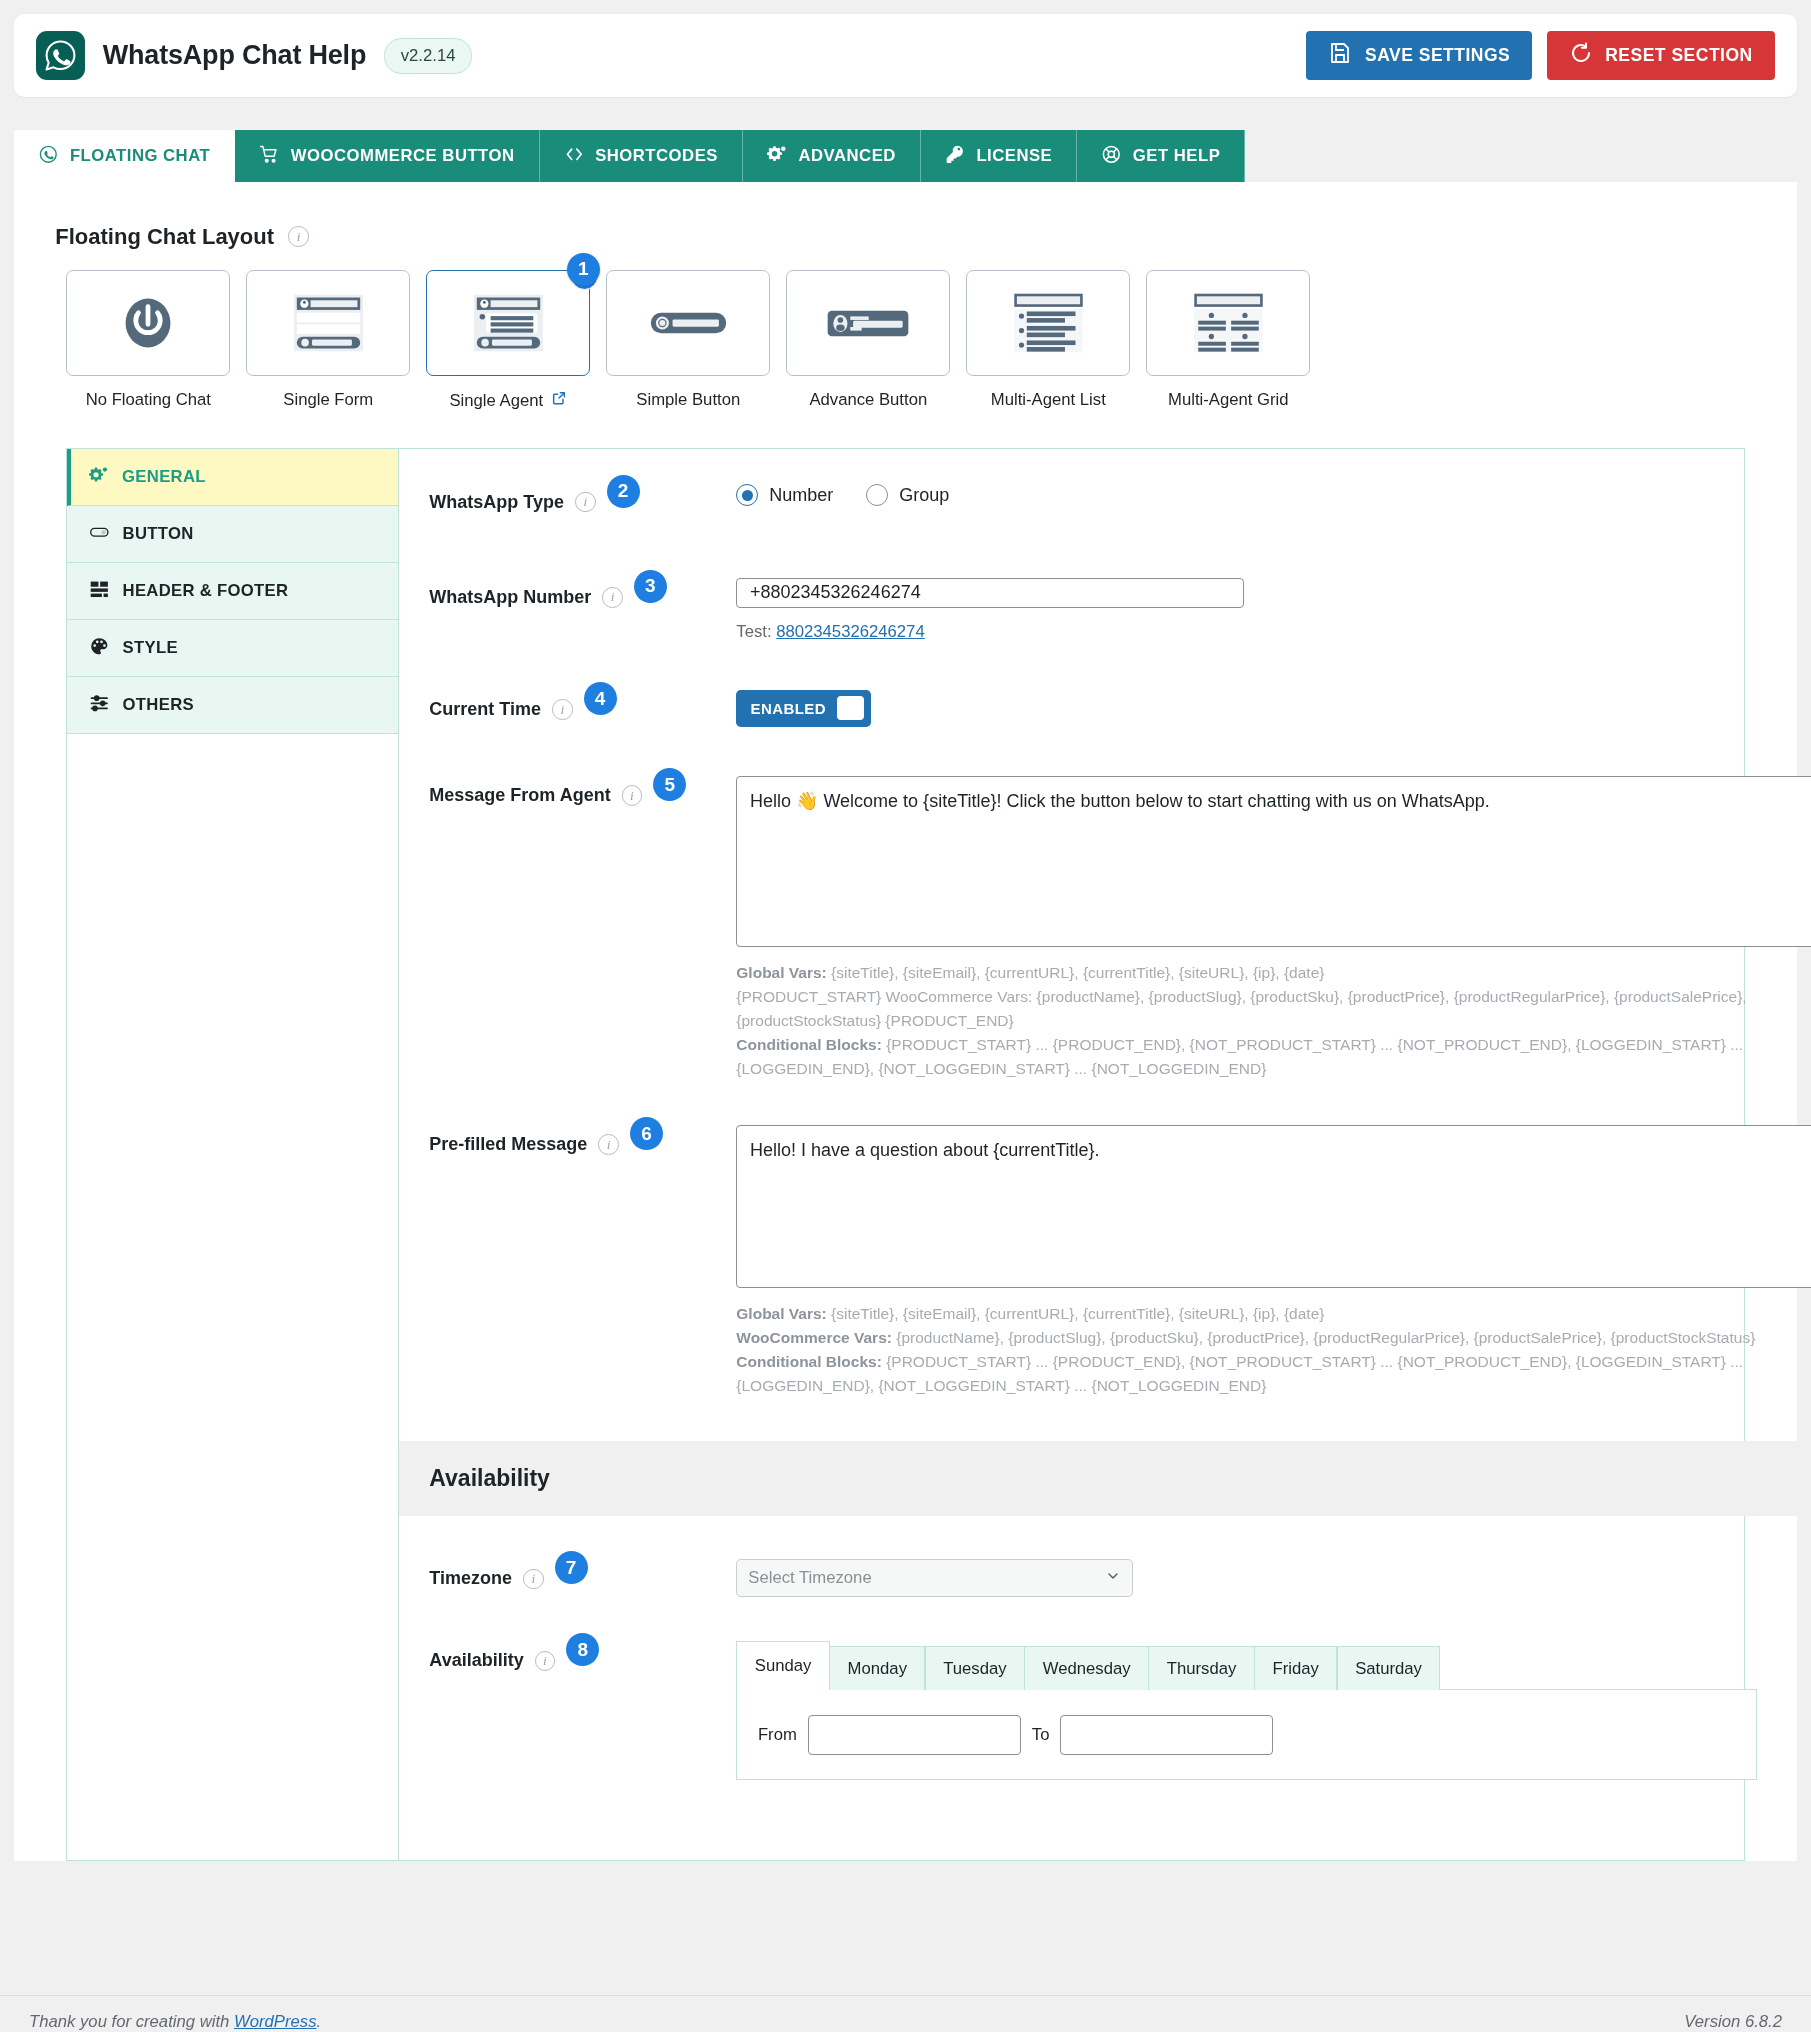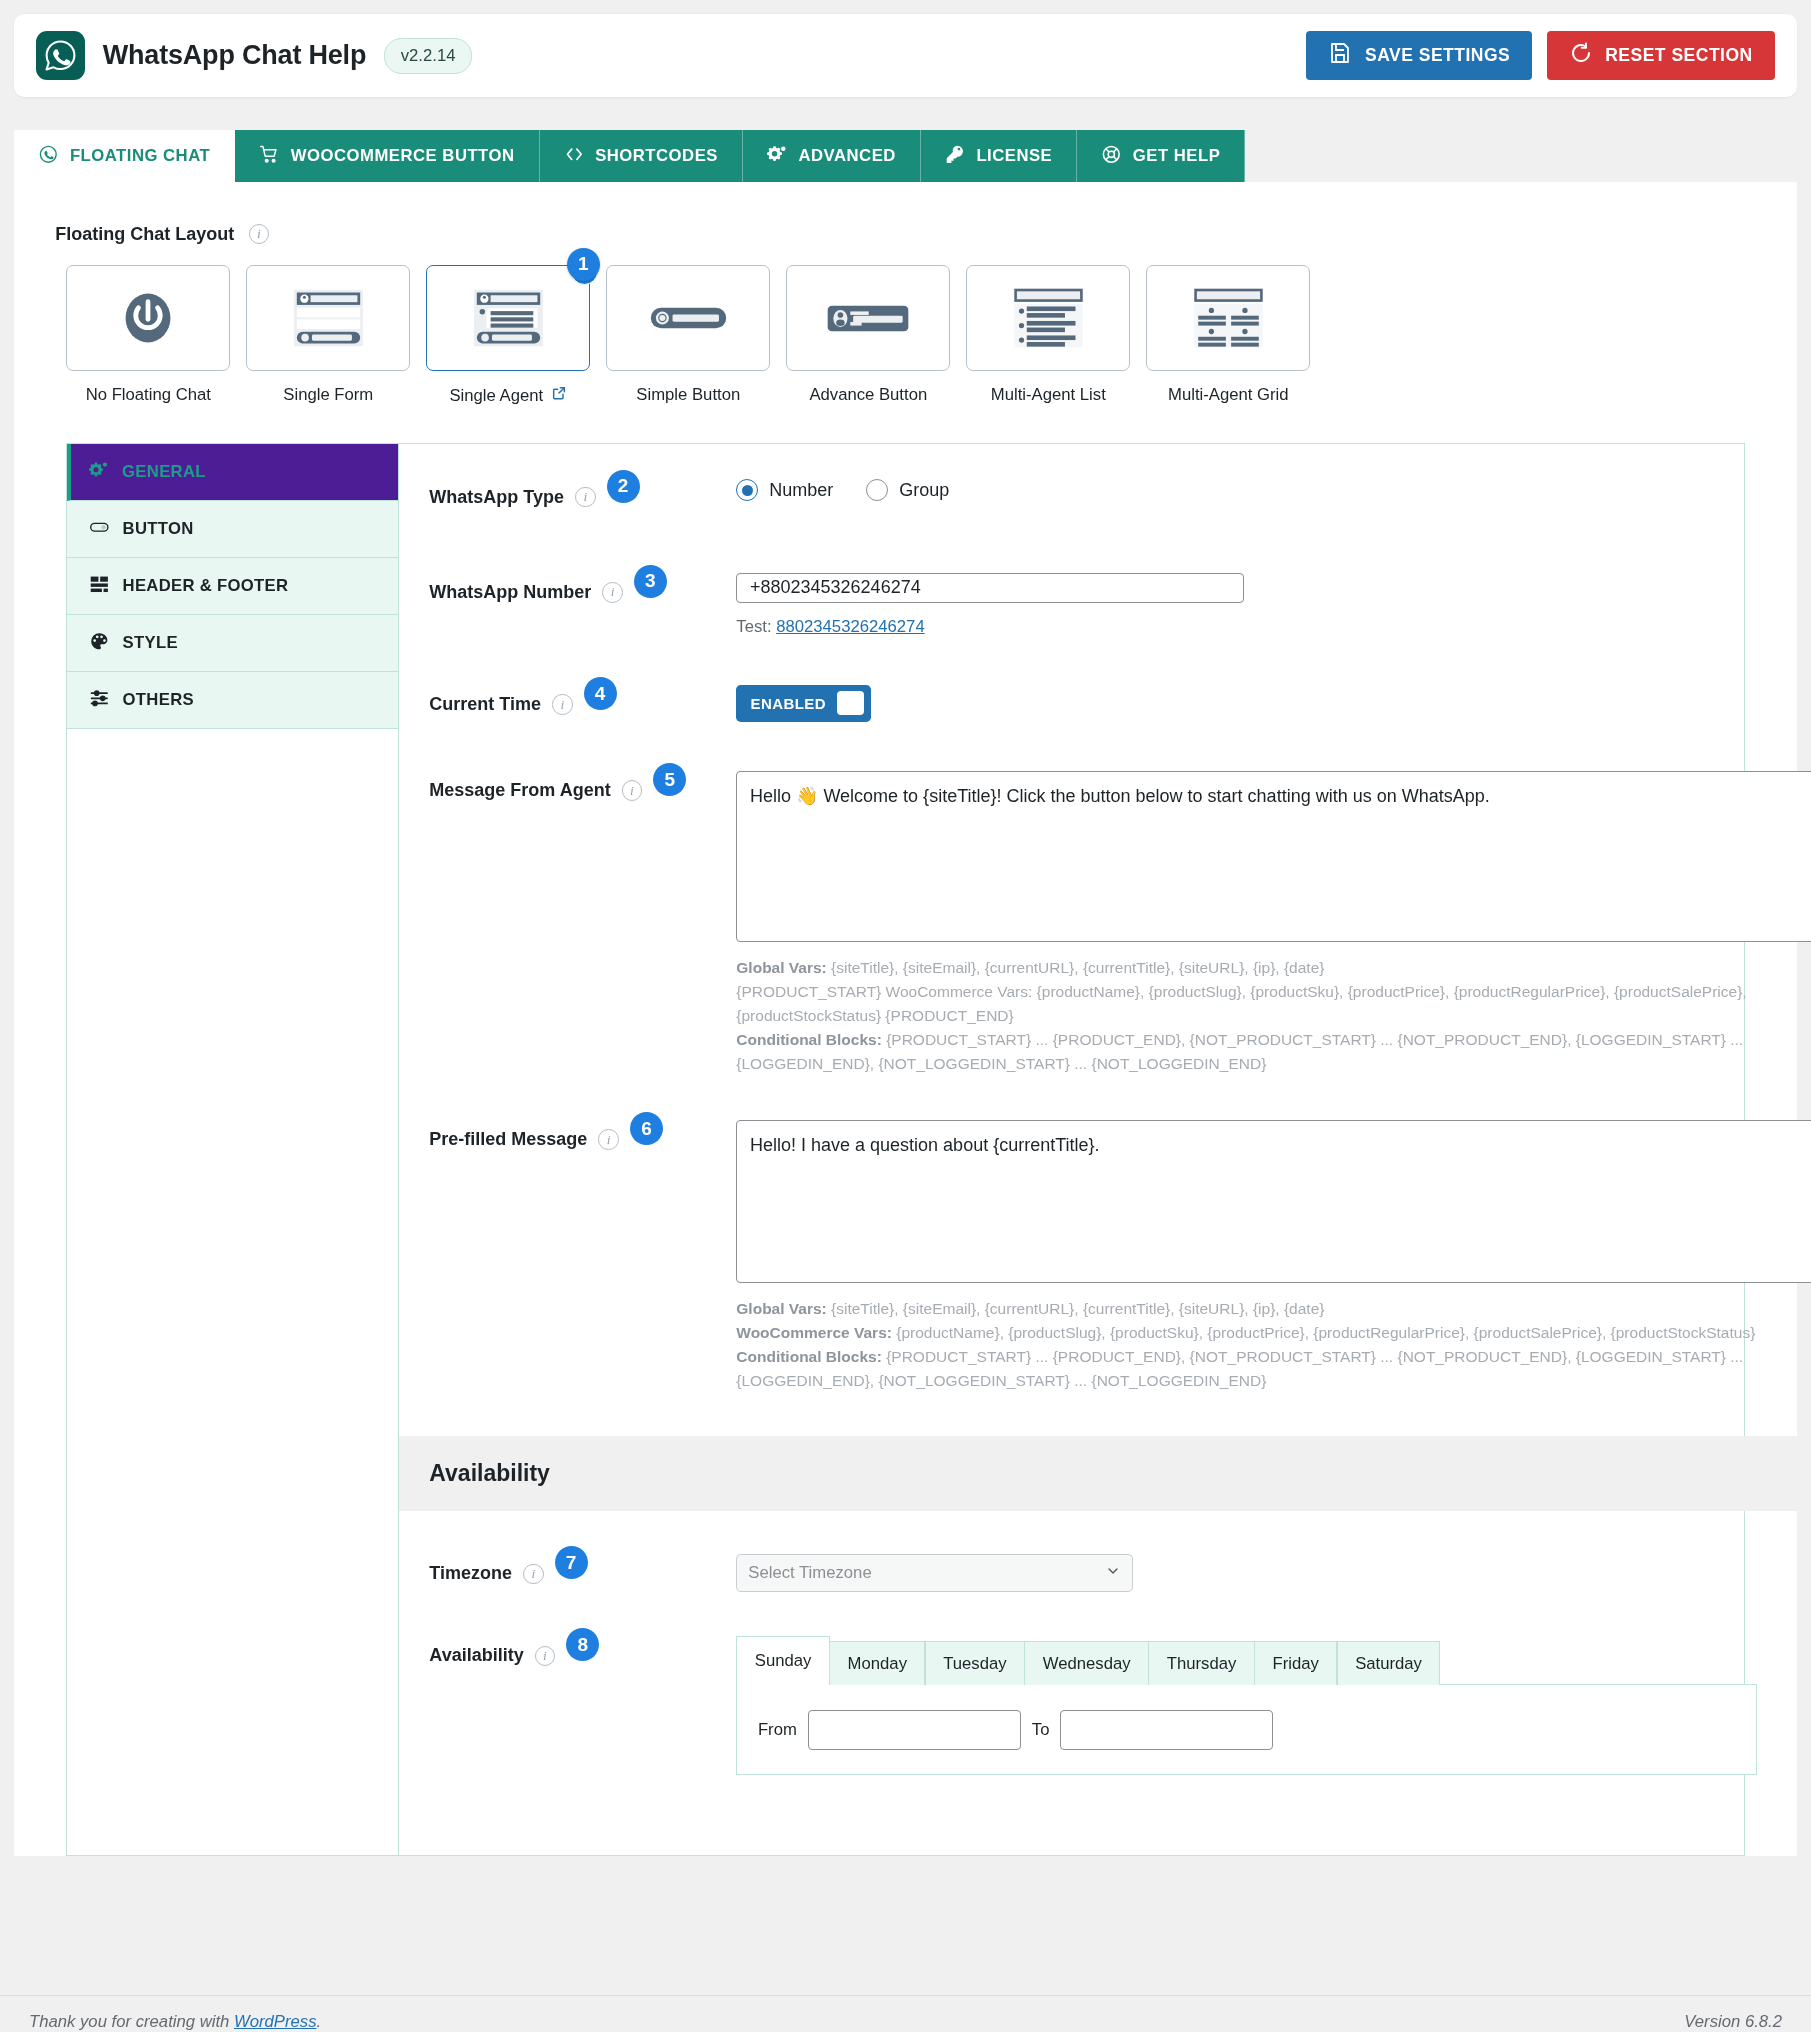--- a/index.html
+++ b/index.html
@@ -51,21 +51,21 @@
     border-right:0.8px solid rgba(255,255,255,.35);
   }
   .tab:first-child { border-top-left-radius:2.4px; }
   .tab.active { background:#fff; color:#1a8c7a; border-right:0.8px solid #fff; }
   .tab svg { width:20.6px; height:20.6px; }
 
   
   .panel { background:#fff; padding: 27px 0 0 0; }
 
   .section-label-row { display:flex; align-items:center; gap:14.3px; padding: 14.3px 0 0 41px; }
-  .section-label { font-size:18px; font-weight:700; color:#1d2327; }
+  .section-label { font-size:22px; font-weight:700; color:#1d2327; }
   .info-i {
     width:20.6px; height:20.6px; border-radius:50%; border:1.3px solid #b5bcc4;
     color:#9aa2ab; font-size:13.5px; font-style:italic; font-family:"Liberation Serif", serif;
     display:inline-flex; align-items:center; justify-content:center; flex:none;
   }
 
   
   .layouts { display:flex; gap:16px; padding: 20.6px 0 0 52px; }
   .layout-item { width:164px; }
   .layout-card {
@@ -93,21 +93,21 @@
   .settings-box {
     margin: 37px 52px 0 52px; border:0.8px solid #bfe3da; display:flex; align-items:stretch;
     min-height: 1413px;
   }
   .side-nav { width:332px; border-right:0.8px solid #bfe3da; flex:none; }
   .side-item {
     display:flex; align-items:center; gap:12.7px; height:57px; padding-left:22px;
     font-size:16.7px; font-weight:700; letter-spacing:0.3px; color:#1d2327; cursor:pointer;
     background:#e9f7f2; border-bottom:0.8px solid #bfe3da;
   }
-  .side-item.active { background:#4c1d95; color:#1a9e86; border-left:4.8px solid #1a9e86;
+  .side-item.active { background:#fef9c3; color:#1a9e86; border-left:4.8px solid #1a9e86;
     padding-left:17.5px; border-bottom:0.8px solid #bfe3da; }
   .side-item svg { width:20.6px; height:20.6px; flex:none; }
 
   .fields { flex:1; }
 
   .field-row { display:flex; align-items:flex-start; padding: 0 32px 0 30px; }
   .field-label-cell {
     width:307px; flex:none; display:flex; align-items:center; gap:11px;
     position:relative; padding-top: 3.2px;
   }

